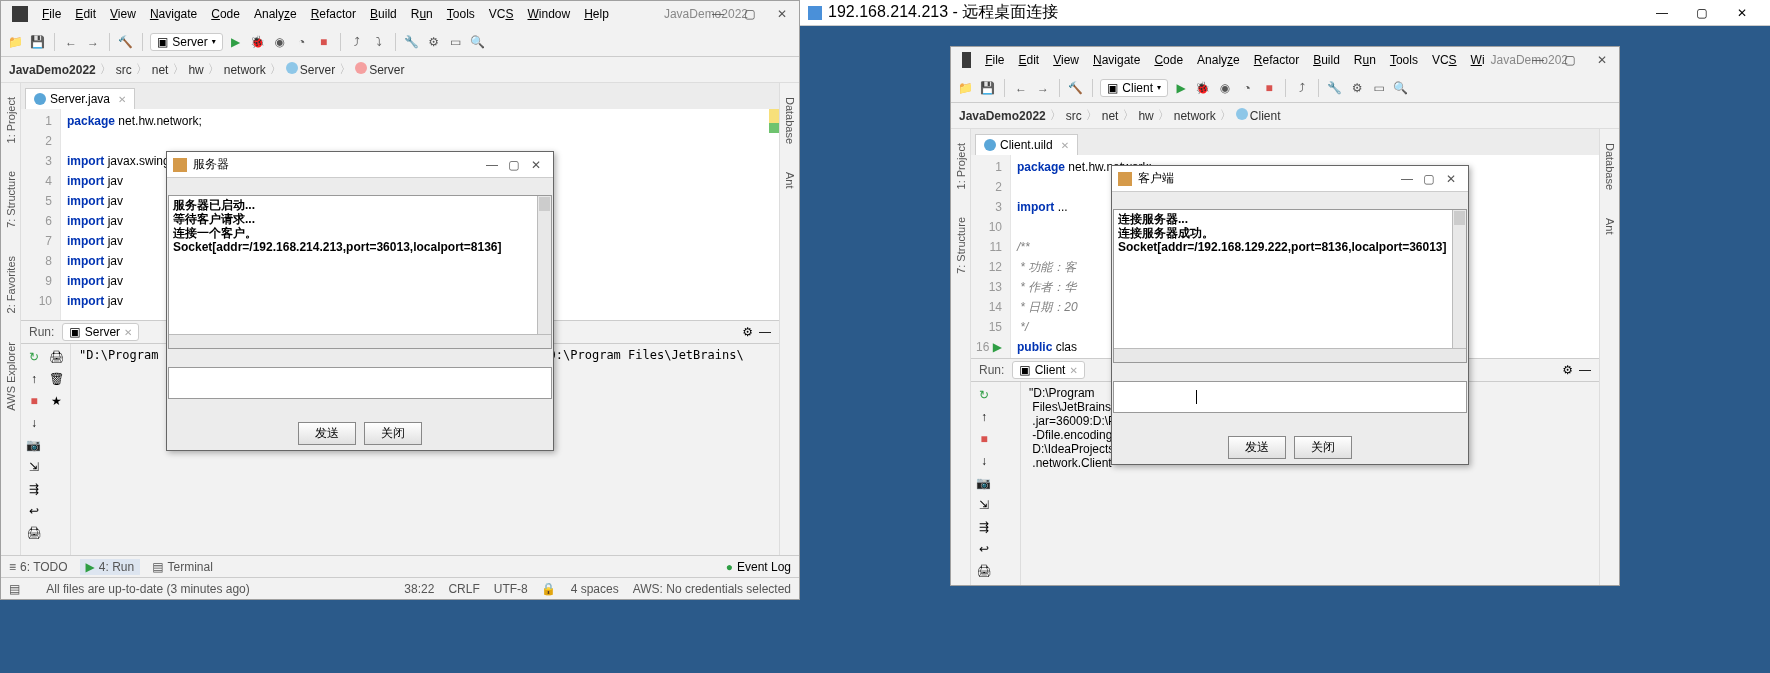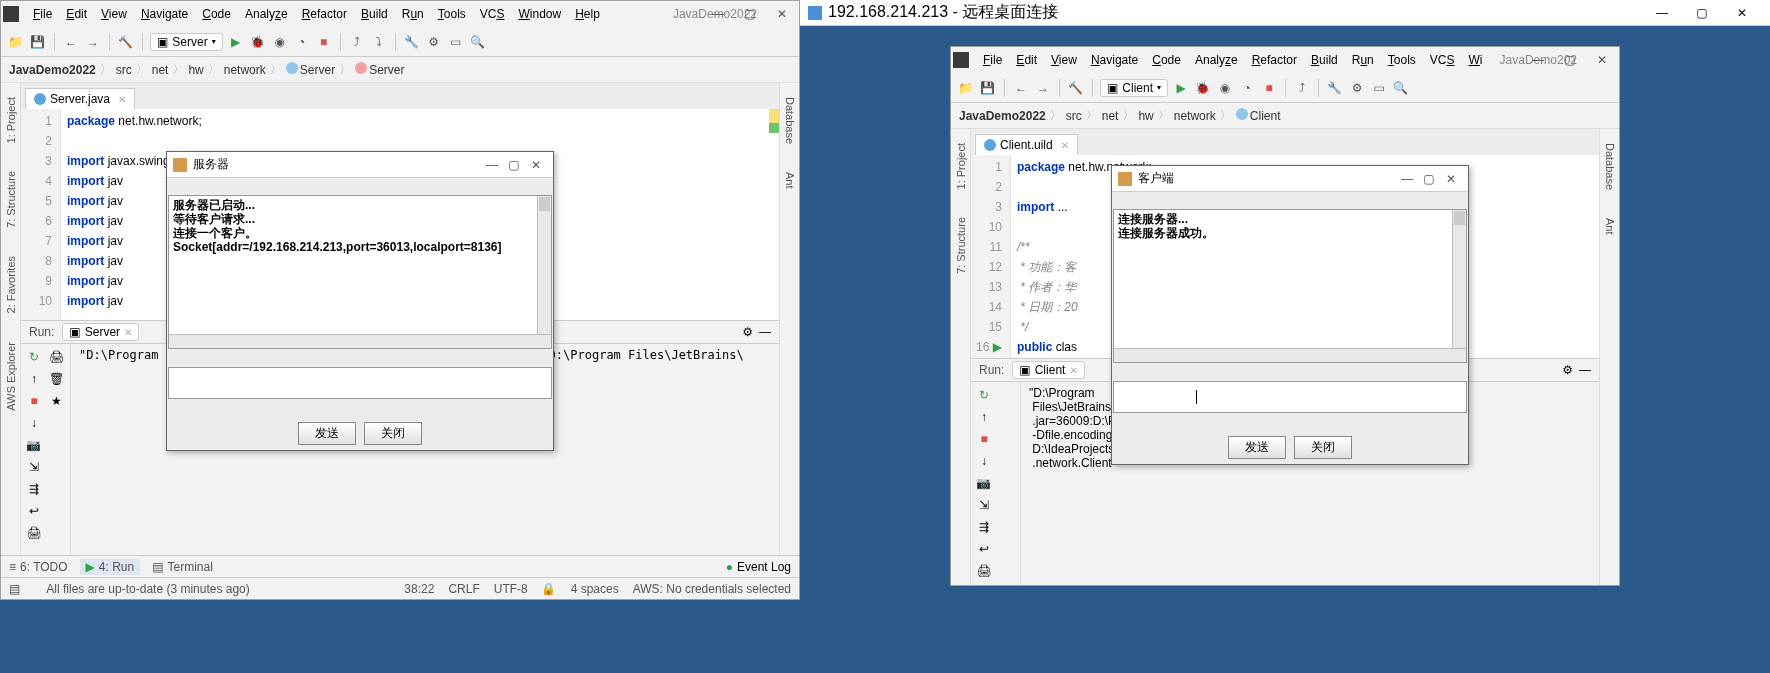--- a/index.html
+++ b/index.html
@@ -6,21 +6,21 @@
 body { background:#2b5a8a; width:1770px; height:673px; overflow:hidden; display:flex; }
 .ide-window { background:#f2f2f2; border:1px solid #a0a0a0; display:flex; flex-direction:column; position:relative; }
 .left-ide { width:800px; height:600px; }
 .right-wrap { flex:1; height:673px; display:flex; flex-direction:column; }
 .rdp-title { background:#fff; height:26px; display:flex; align-items:center; padding:0 8px; border-bottom:1px solid #ccc; }
 .rdp-title .ico { width:14px; height:14px; background:#4a90d9; margin-right:6px; }
 .rdp-title .txt { flex:1; font-size:16px; }
 .rdp-title .btn { width:40px; height:26px; display:flex; align-items:center; justify-content:center; }
 .rdp-body { flex:1; display:flex; justify-content:center; align-items:flex-start; padding-top:20px; }
 .right-ide { width:670px; height:540px; }
-.titlebar { height:26px; display:flex; align-items:center; padding:0 2px; background:#f2f2f2; }
+.titlebar { height:26px; display:flex; align-items:center; padding:0 11px; background:#f2f2f2; }
 .titlebar .ico { width:16px; height:16px; background:#3a3a3a; margin-right:8px; }
 .titlebar .menu { display:flex; gap:2px; }
 .titlebar .menu span { padding:2px 6px; cursor:default; }
 .titlebar .menu span u { text-decoration:underline; }
 .titlebar .proj { margin-left:auto; color:#888; padding-right:40px; }
 .titlebar .wbtns { display:flex; gap:14px; position:absolute; right:8px; top:4px; }
 .titlebar .wbtns span { width:18px; height:18px; display:flex; align-items:center; justify-content:center; color:#555; }
 .toolbar { height:30px; display:flex; align-items:center; gap:4px; padding:0 6px; border-bottom:1px solid #ccc; background:#f2f2f2; }
 .tb-ico { width:18px; height:18px; display:inline-flex; align-items:center; justify-content:center; color:#555; }
 .tb-sep { width:1px; height:18px; background:#ccc; margin:0 3px; }
@@ -448,20 +448,21 @@
       <div class="popup-title">
         <span class="pi"></span>
         <span class="pt">客户端</span>
         <span class="pb">—</span>
         <span class="pb">▢</span>
         <span class="pb">✕</span>
       </div>
       <div class="popup-out">
         <div>连接服务器...</div>
         <div>连接服务器成功。</div>
+        <div>Socket[addr=/192.168.129.222,port=8136,localport=36013]</div>
         <div class="scroll-hint"></div>
         <div class="scroll-h"></div>
       </div>
       <div class="popup-in">
         <span class="cursor" style="position:absolute;left:82px;top:8px"></span>
       </div>
       <div class="popup-btns">
         <button>发送</button>
         <button>关闭</button>
       </div>

